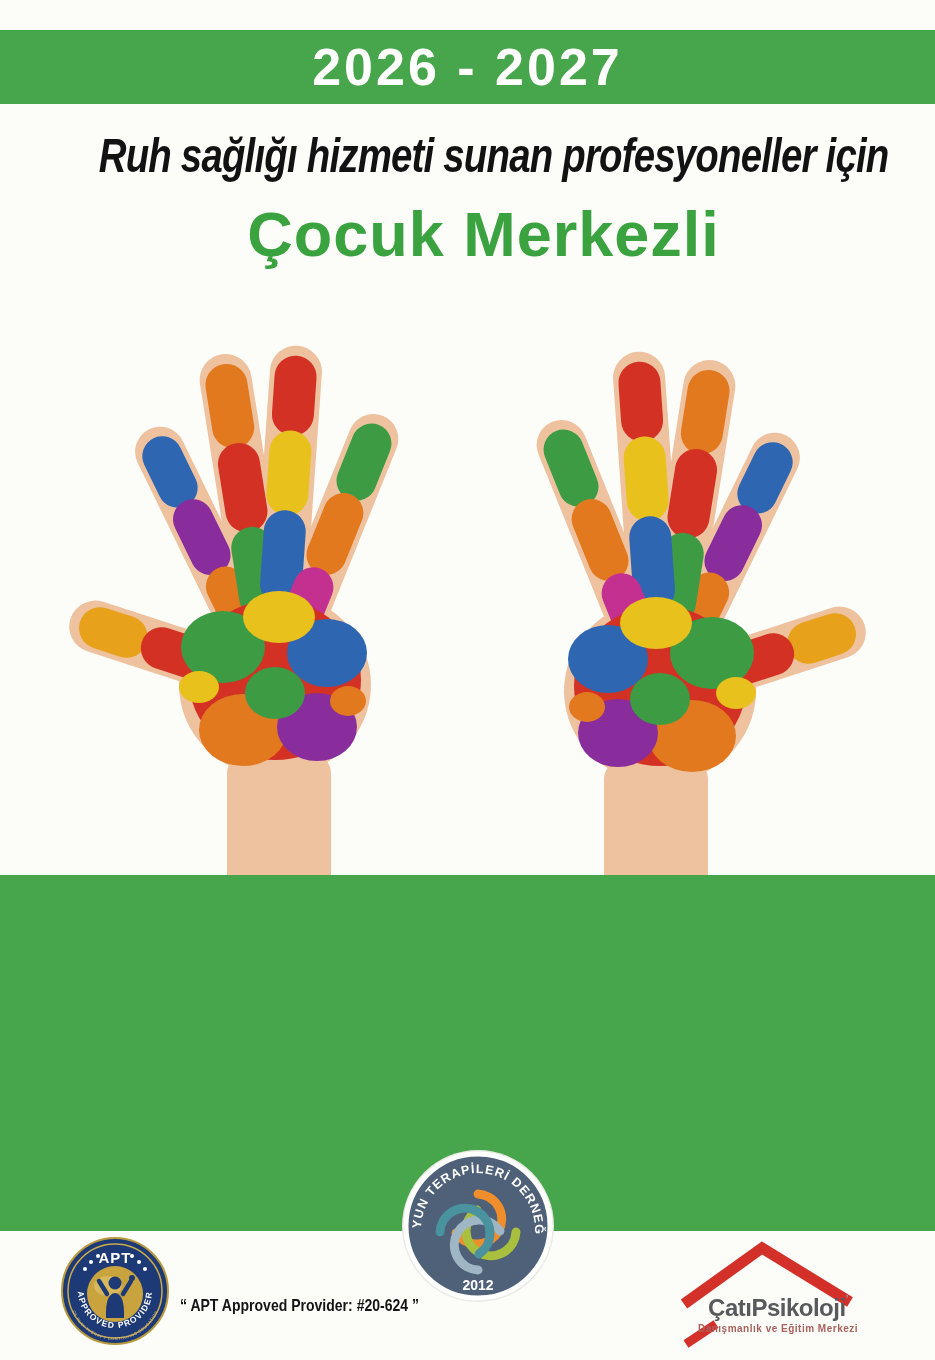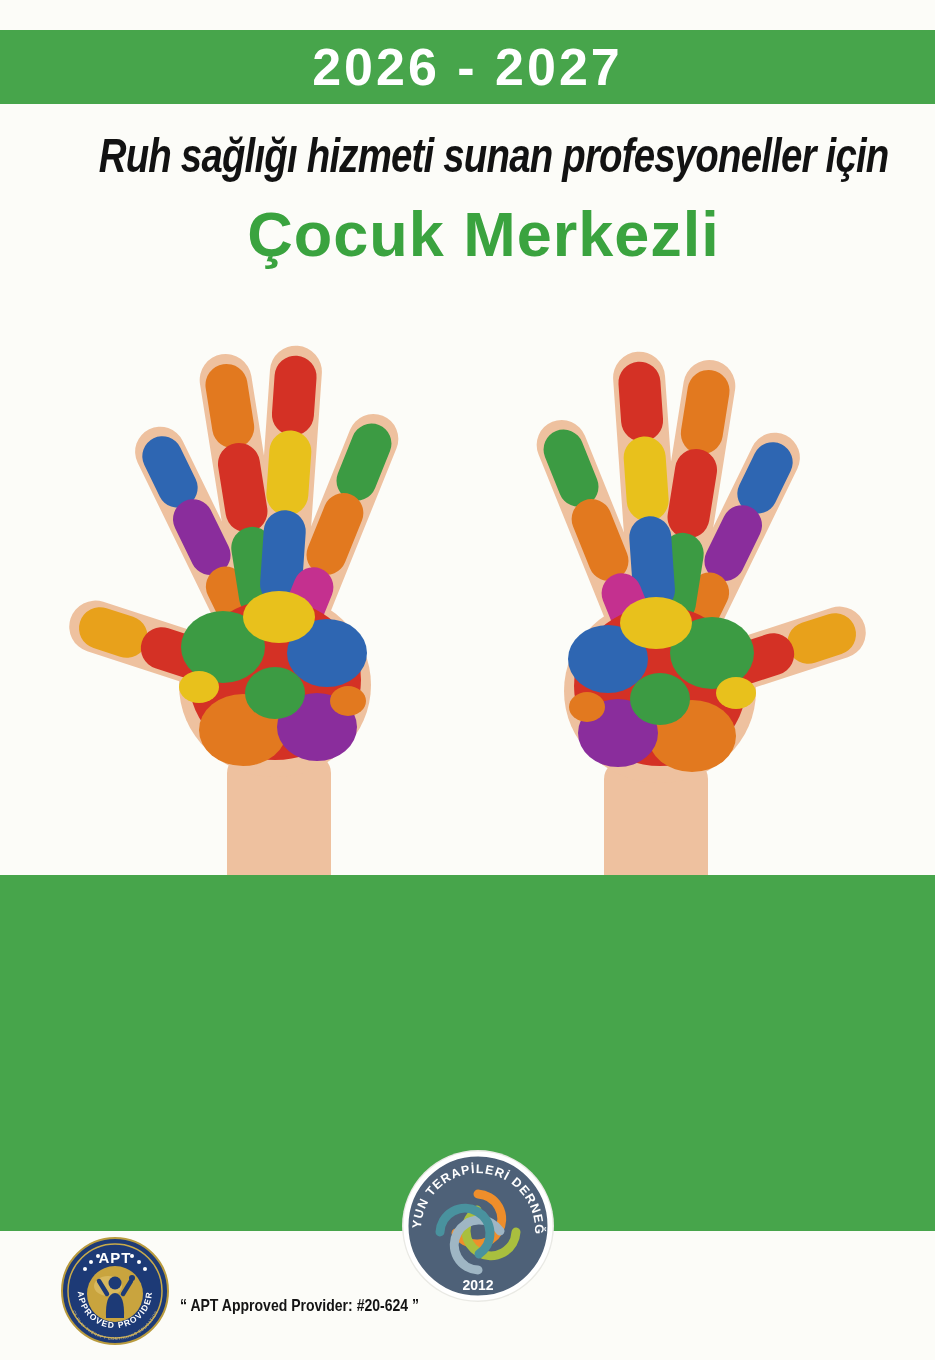--- a/index.html
+++ b/index.html
@@ -174,14 +174,22 @@
       <textPath href="#aptArc" startOffset="50%" text-anchor="middle">APPROVED PROVIDER</textPath>
     </text>
     <path id="aptArcSmall" d="M 9,58 A 46,46 0 0 0 101,58" fill="none"></path>
     <text font-size="4" font-weight="400" fill="#d9c387" letter-spacing=".6">
       <textPath href="#aptArcSmall" startOffset="50%" text-anchor="middle">OF PLAY THERAPY CONTINUING EDUCATION</textPath>
     </text>
   </svg>
 
   <div class="provider-quote">“ APT Approved Provider:  #20-624 ”</div>
 
+  <div class="cati">
+    <svg class="cati-roof" width="220" height="118" viewBox="0 0 220 118" aria-hidden="true">
+      <polyline points="16,66 94,10 182,64" fill="none" stroke="#d3302a" stroke-width="11"></polyline>
+      <line x1="18" y1="106" x2="48" y2="86" stroke="#d3302a" stroke-width="9"></line>
+    </svg>
+    <div class="cati-name"><span>ÇatıPsikoloji</span><span class="cati-mark">’</span></div>
+    <div class="cati-subtitle">Danışmanlık ve Eğitim Merkezi</div>
+  </div>
 
 </div>
 
 </body></html>

